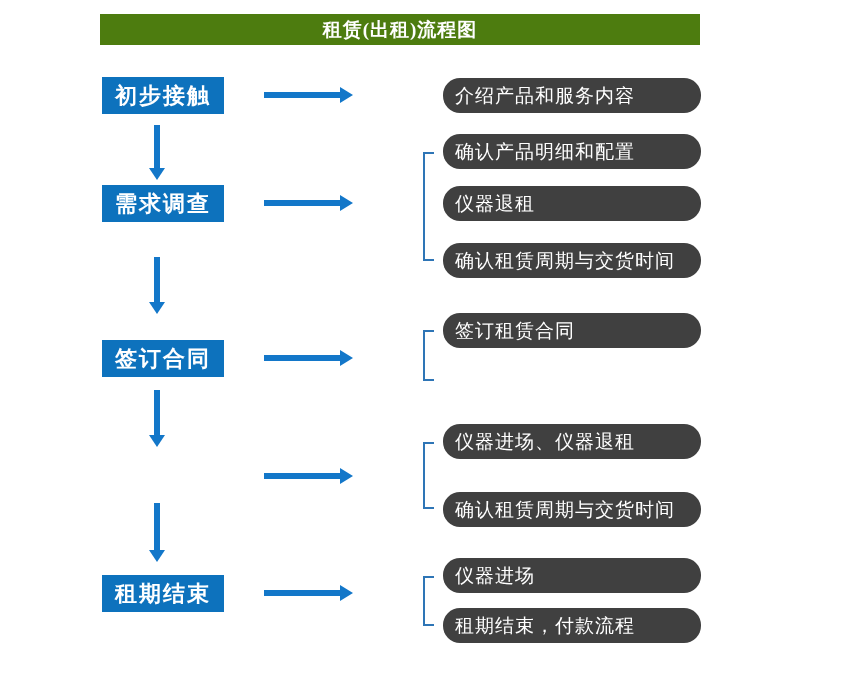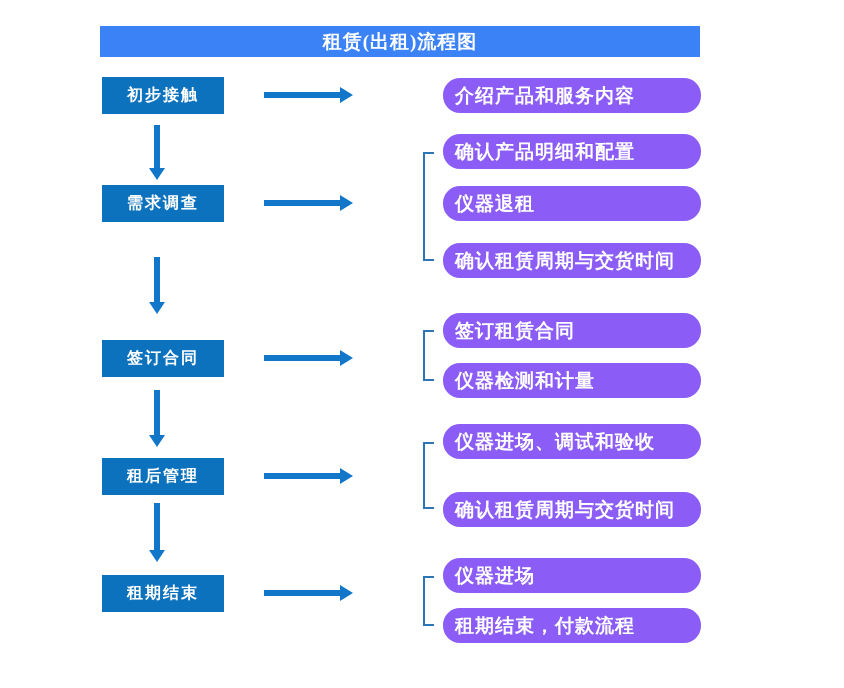--- a/index.html
+++ b/index.html
@@ -5,36 +5,36 @@
   html,body{margin:0;padding:0;background:#ffffff;}
   .stage{
     position:relative;
     width:844px;height:688px;
     background:#ffffff;
     font-family:"Liberation Serif","DejaVu Serif",serif;
     overflow:hidden;
   }
   .title-bar{
     position:absolute;left:100px;top:14px;width:600px;height:31px;
-    background:#3b82f6;color:#ffffff;
+    background:#4d7c0f;color:#ffffff;
     display:flex;align-items:center;justify-content:center;
-    font-size:19px;font-weight:bold;letter-spacing:1px;margin-top:12px;
+    font-size:19px;font-weight:bold;letter-spacing:1px;
   }
   .step{
     position:absolute;left:102px;width:122px;height:37px;
     background:#0d72bd;color:#ffffff;
     display:flex;align-items:center;justify-content:center;
-    font-size:16px;font-weight:bold;letter-spacing:2px;
+    font-size:22px;font-weight:bold;letter-spacing:2px;
   }
   .detail{
     position:absolute;left:443px;width:258px;height:35px;
-    background:#8b5cf6;color:#ffffff;
+    background:#404040;color:#ffffff;
     display:flex;align-items:center;
     padding-left:12px;box-sizing:border-box;
-    font-size:19px;font-weight:bold;letter-spacing:1px;border-radius:17px;
+    font-size:19px;font-weight:normal;letter-spacing:1px;border-radius:17px;
   }
   
   .harrow{position:absolute;left:264px;width:89px;height:16px;}
   .harrow .shaft{position:absolute;left:0;top:5px;width:77px;height:6px;background:#1377c9;}
   .harrow .head{
     position:absolute;right:0;top:0;width:0;height:0;
     border-left:13px solid #1377c9;
     border-top:8px solid transparent;
     border-bottom:8px solid transparent;
   }
@@ -61,21 +61,20 @@
 
 <div class="stage">
 
   <div class="title-bar">
     <span>租赁(出租)流程图</span>
   </div>
 
   <div class="step" style="top:77px">初步接触</div>
   <div class="step" style="top:185px">需求调查</div>
   <div class="step" style="top:340px">签订合同</div>
-  <div class="step" style="top:458px">租后管理</div>
   <div class="step" style="top:575px">租期结束</div>
 
   <div class="harrow" style="top:87px">
       <div class="shaft"></div>
       <div class="head"></div>
     </div>
   <div class="harrow" style="top:195px">
       <div class="shaft"></div>
       <div class="head"></div>
     </div>
@@ -112,19 +111,18 @@
   <div class="bracket" style="top:152px;height:109px"></div>
   <div class="bracket" style="top:330px;height:51px"></div>
   <div class="bracket" style="top:442px;height:67px"></div>
   <div class="bracket" style="top:576px;height:50px"></div>
 
   <div class="detail" style="top:78px">介绍产品和服务内容</div>
   <div class="detail" style="top:134px">确认产品明细和配置</div>
   <div class="detail" style="top:186px">仪器退租</div>
   <div class="detail" style="top:313px">签订租赁合同</div>
   <div class="detail" style="top:243px">确认租赁周期与交货时间</div>
-  <div class="detail" style="top:363px">仪器检测和计量</div>
-  <div class="detail" style="top:424px">仪器进场、调试和验收</div>
+  <div class="detail" style="top:424px">仪器进场、仪器退租</div>
   <div class="detail" style="top:492px">确认租赁周期与交货时间</div>
   <div class="detail" style="top:558px">仪器进场</div>
   <div class="detail" style="top:608px">租期结束，付款流程</div>
 
 </div>
 
 </body></html>

